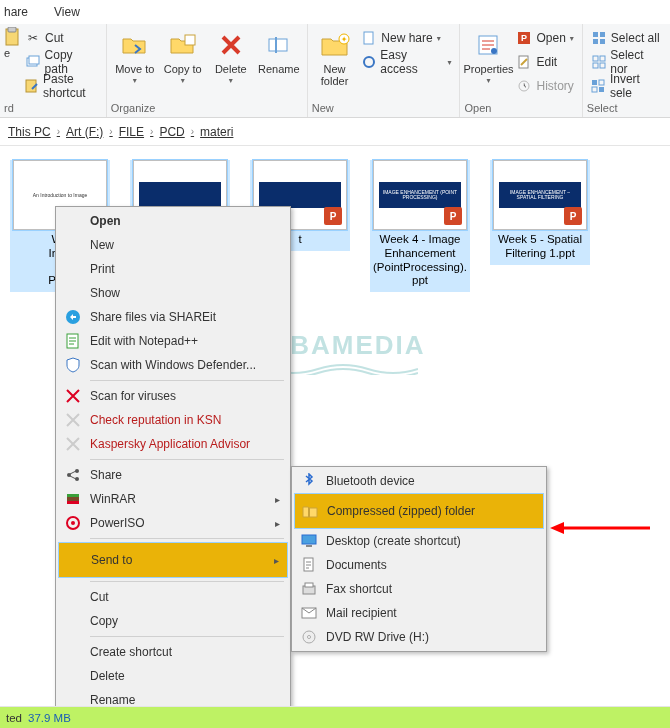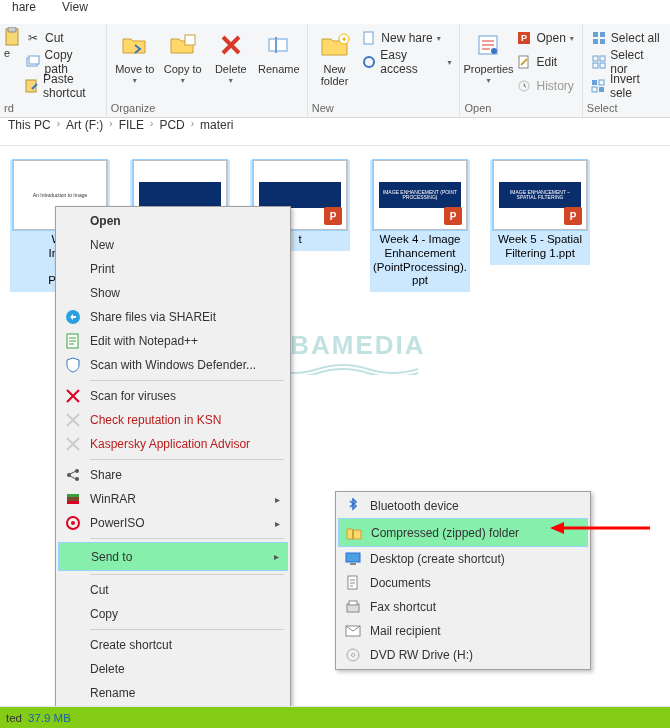--- a/index.html
+++ b/index.html
@@ -1,57 +1,57 @@
 <!DOCTYPE html>
 <html><head>
 <meta charset="utf-8">
 <style>
 * { margin: 0; padding: 0; box-sizing: border-box; font-family: "Segoe UI", Tahoma, sans-serif; }
 body { width: 670px; height: 728px; background: #fff; font-size: 12px; color: #333; overflow: hidden; position: relative; }
 
-.titlebar-tabs { height: 24px; display: flex; padding: 0 12px; }
+.titlebar-tabs { height: 24px; display: flex; align-items: center; padding: 0 4px; }
 .titlebar-tabs span { margin-right: 26px; color: #333; }
 
 .ribbon { background: #f5f6f7; border-bottom: 1px solid #d8d8d8; height: 94px; display: flex; }
 .group { border-right: 1px solid #e1e1e1; display: flex; flex-direction: column; justify-content: space-between; padding: 3px 4px 1px; }
 .group-label { font-size: 11px; color: #666; padding: 2px 0; }
 .group-body { display: flex; align-items: flex-start; flex: 1; }
 .stack { display: flex; flex-direction: column; gap: 2px; }
 .stack .row { display: flex; align-items: center; gap: 4px; height: 22px; padding: 0 4px; }
 .big-btn { display: flex; flex-direction: column; align-items: center; justify-content: flex-start; width: 48px; padding-top: 2px; text-align: center; font-size: 11px; line-height: 1.1; gap: 2px; }
 .big-btn .icon { width: 32px; height: 32px; display: flex; align-items: center; justify-content: center; }
 .caret { font-size: 8px; color: #666; }
 .row-icon { width: 16px; height: 16px; display: inline-flex; align-items: center; justify-content: center; }
 
-.breadcrumb { height: 28px; border-bottom: 1px solid #e5e5e5; display: flex; padding: 0 8px; gap: 6px; font-size: 12px; }
+.breadcrumb { height: 28px; border-bottom: 1px solid #e5e5e5; display: flex; align-items: center; padding: 0 8px; gap: 6px; font-size: 12px; text-decoration: underline; }
 .breadcrumb .sep { color: #888; font-size: 10px; }
 
 .content { position: relative; padding: 14px 10px; display: flex; gap: 20px; align-items: flex-start; flex-wrap: wrap; }
 .thumb { width: 100px; display: flex; flex-direction: column; align-items: center; }
 .thumb.selected .thumb-box { outline: 1px solid #99d1ff; }
 .thumb.selected { background: #cce8ff; }
 .thumb-box { width: 94px; height: 70px; border: 1px solid #bfbfbf; background: #fff; display: flex; align-items: center; justify-content: center; position: relative; }
 .thumb-box .ppt-badge { position: absolute; right: 4px; bottom: 4px; width: 18px; height: 18px; background: #d24726; border-radius: 2px; color: #fff; font-size: 10px; font-weight: bold; display: flex; align-items: center; justify-content: center; }
 .thumb-box .slide-preview { width: 82px; height: 26px; background: #0a2d6b; color: #fff; font-size: 5px; text-align: center; display: flex; align-items: center; justify-content: center; padding: 1px; line-height:1; }
 .thumb-label { font-size: 11.5px; color: #000; text-align: center; margin-top: 3px; word-break: break-word; line-height: 1.2; padding: 0 2px 4px; }
 
 .context-menu { position: absolute; background: #f0f0f0; border: 1px solid #a0a0a0; box-shadow: 2px 2px 4px rgba(0,0,0,0.25); font-size: 12px; padding: 2px; }
 .context-menu .mi { display: flex; align-items: center; height: 24px; padding: 0 30px 0 32px; position: relative; white-space: nowrap; }
-.context-menu .mi.highlight { background: #86efac; border: 1px solid #99d1ff; height: 29px; }
+.context-menu .mi.highlight { background: #eab308; border: 1px solid #99d1ff; height: 36px; }
 .context-menu .mi.disabled { color: #b91c1c; }
 .context-menu .mi.bold { font-weight: 600; }
 .context-menu .sep { height: 1px; background: #d0d0d0; margin: 3px 4px 3px 32px; }
 .context-menu .mi .micon { position: absolute; left: 6px; width: 18px; height: 18px; display: flex; align-items: center; justify-content: center; }
 .context-menu .mi .arrow { position: absolute; right: 8px; font-size: 10px; color: #555; }
 
 .cm1 { left: 55px; top: 206px; width: 236px; }
-.cm2 { left: 291px; top: 491px; width: 256px; margin-left: 44px; }
+.cm2 { left: 291px; top: 466px; width: 256px; }
 .red-arrow { position: absolute; left: 550px; top: 520px; }
 
-.status { position: absolute; left: 0; bottom: 0; height: 22px; background: #84cc16; border-top: 1px solid #e5e5e5; display: flex; align-items: center; padding: 0 6px; font-size: 11.5px; color: #333; width: 100%; gap: 6px; }
+.status { position: absolute; left: 0; bottom: 0; height: 22px; background: #bef264; border-top: 1px solid #e5e5e5; display: flex; align-items: center; padding: 0 6px; font-size: 11.5px; color: #333; width: 100%; gap: 6px; }
 
 .watermark { position: absolute; left: 210px; top: 330px; font-size: 26px; font-weight: 700; letter-spacing: 2px; color: rgba(95,178,178,0.38); font-family: Arial, sans-serif; display:flex; flex-direction:column; align-items:center; pointer-events:none; }
 .watermark .wave { width: 200px; height: 14px; }
 
 svg { display: block; }
 </style>
 </head>
 <body>
 
 <div class="titlebar-tabs">

